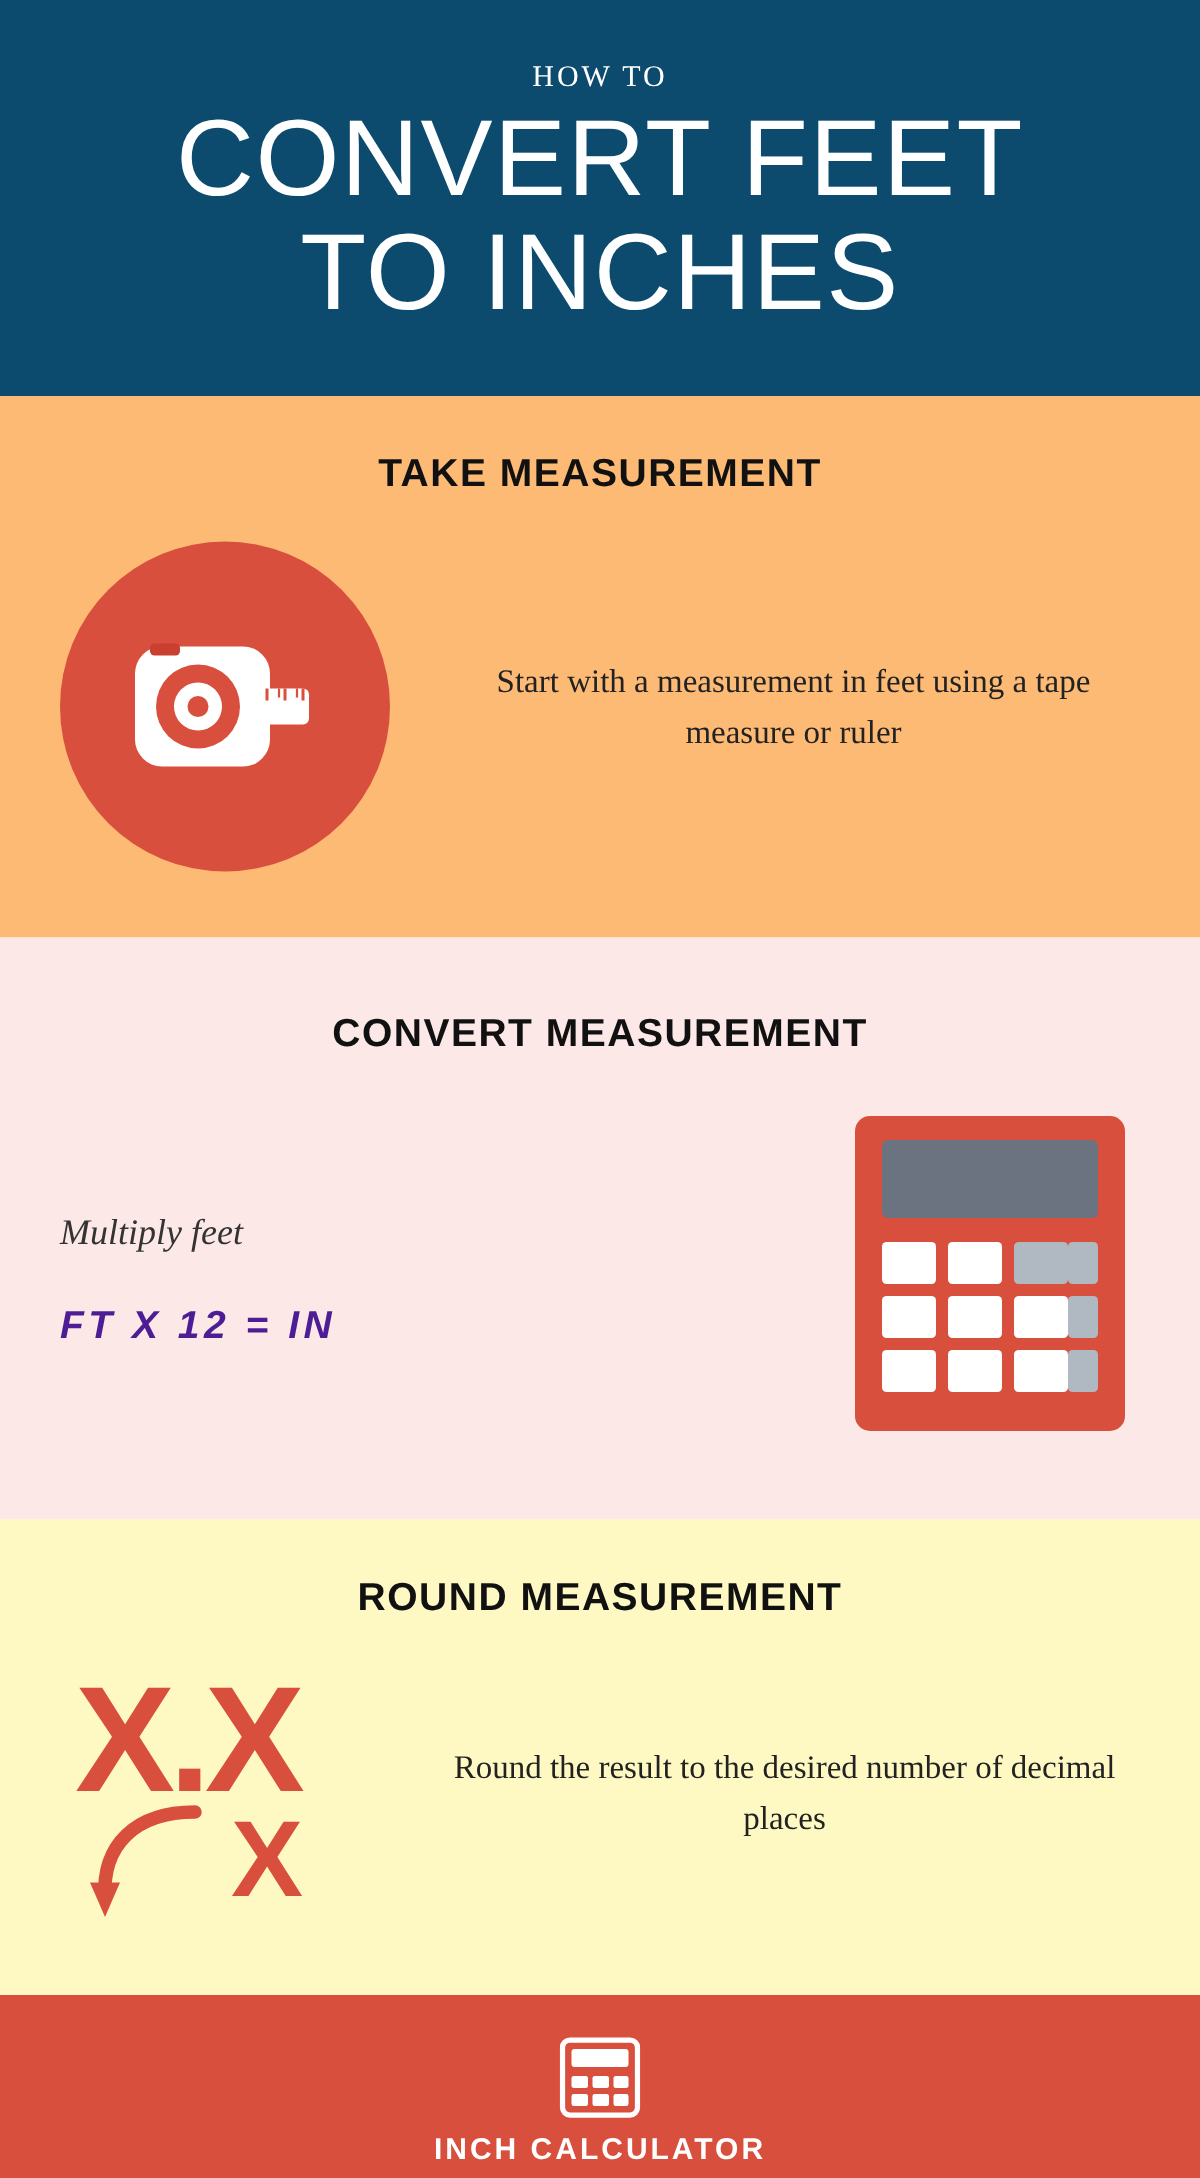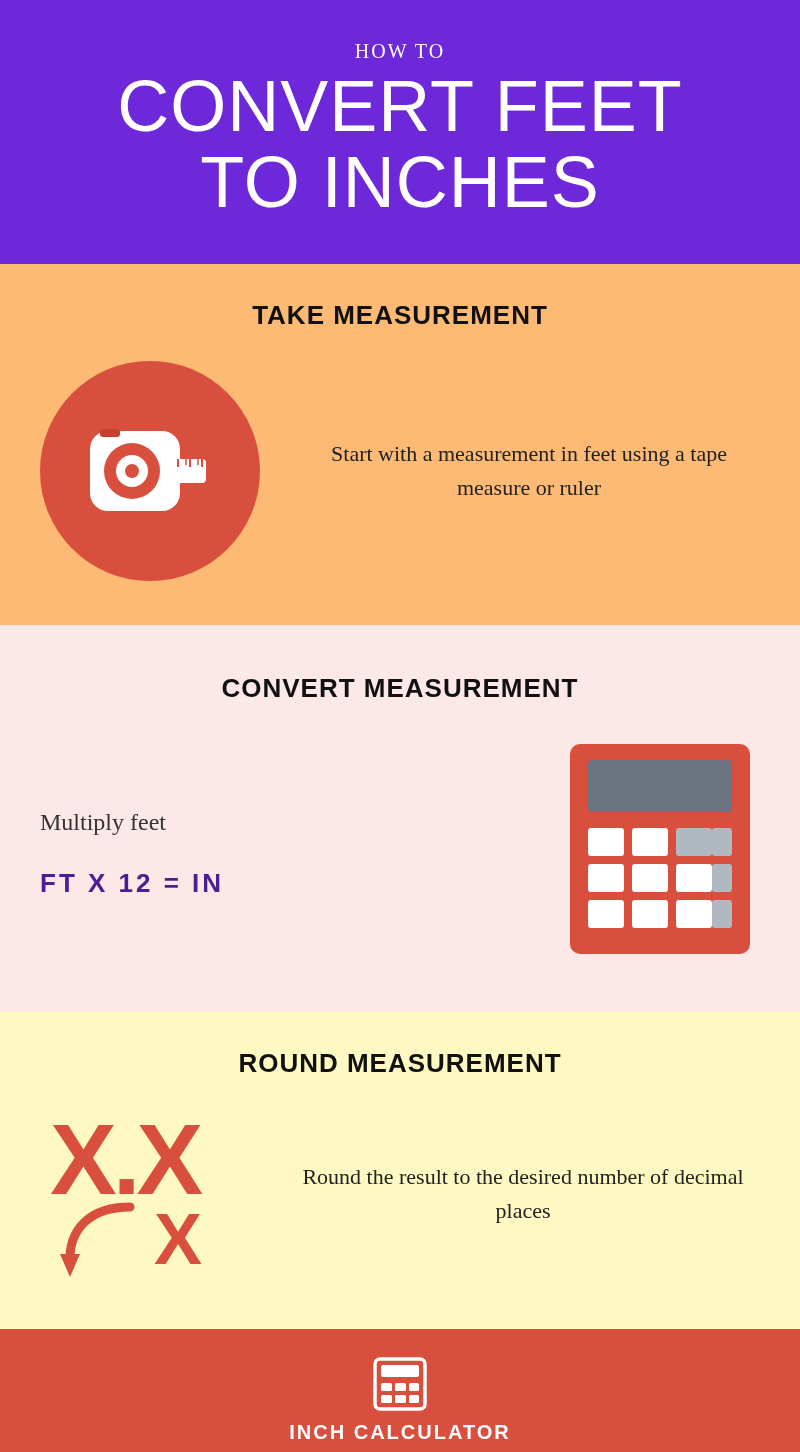--- a/index.html
+++ b/index.html
@@ -6,21 +6,21 @@
 
     body {
       width: 800px;
       font-family: Georgia, 'Times New Roman', serif;
       background: #ffffff;
       overflow-x: hidden;
     }
 
     
     .header {
-      background-color: #6d28d9;
+      background-color: #0c4a6e;
       color: #ffffff;
       text-align: center;
       padding: 40px 80px 44px;
     }
     .header-subtitle {
       font-size: 20px;
       font-weight: 400;
       letter-spacing: 2px;
       text-transform: uppercase;
       margin-bottom: 6px;
@@ -82,20 +82,21 @@
       background-color: #fce8e6;
       padding: 48px 40px 44px;
     }
     .section-convert-content {
       display: flex;
       align-items: center;
       gap: 20px;
     }
     .convert-text-block {
       flex: 1;
+      font-style: italic;
     }
     .convert-multiply {
       font-size: 24px;
       color: #333;
       line-height: 1.5;
       margin-bottom: 28px;
     }
     .convert-formula {
       font-size: 26px;
       font-weight: 700;

